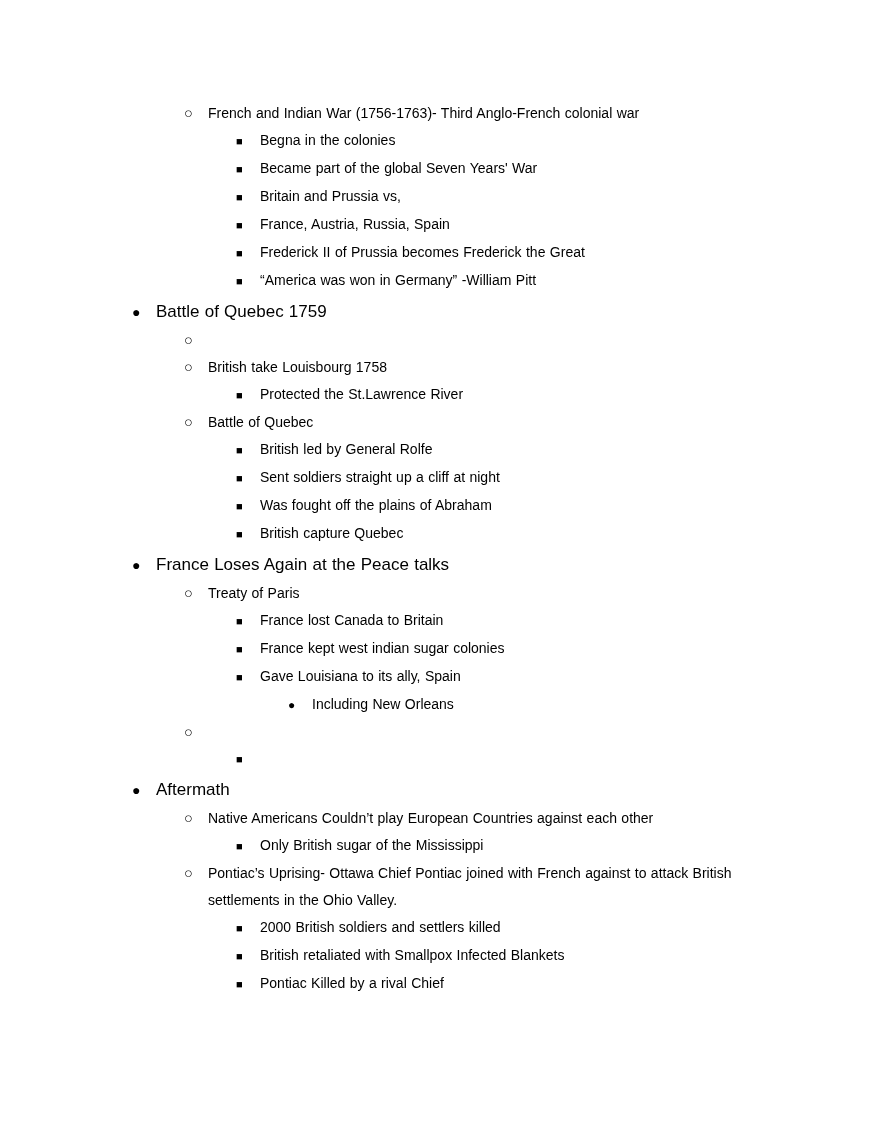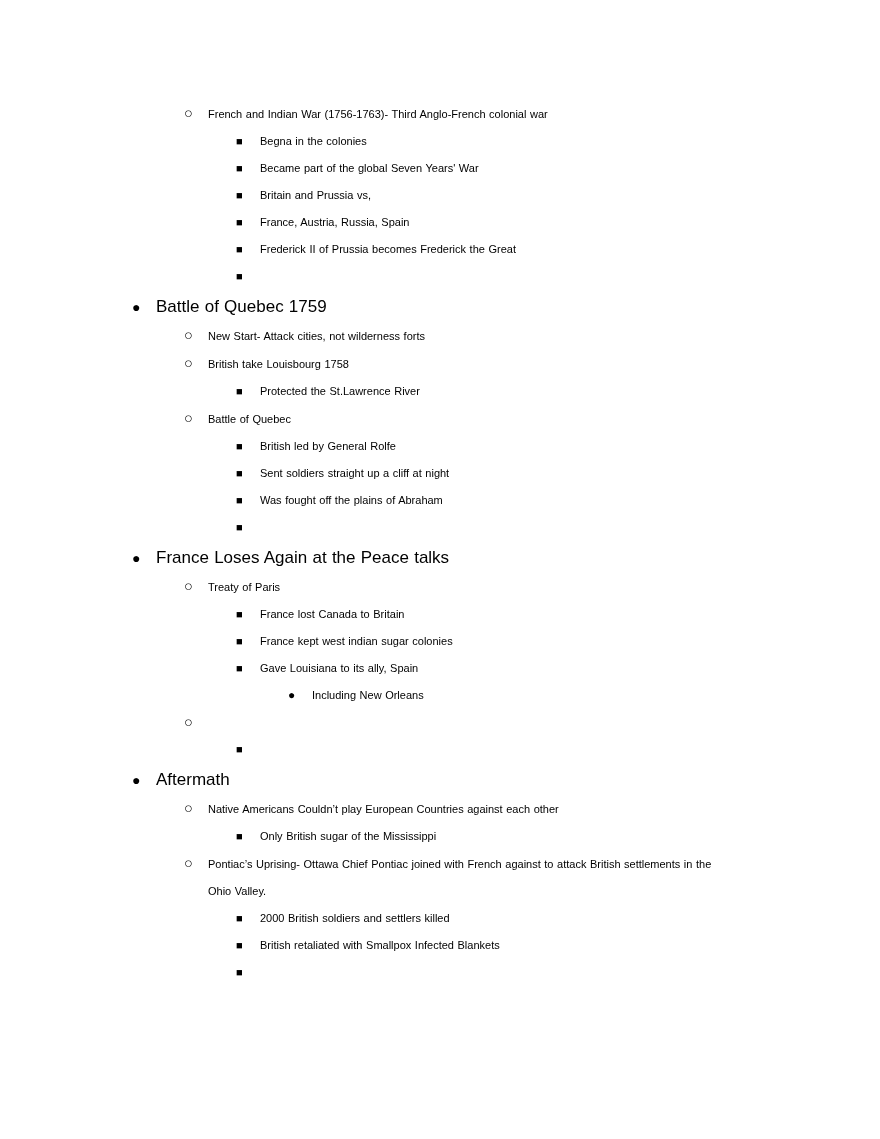--- a/index.html
+++ b/index.html
@@ -18,21 +18,21 @@
     padding-top: 100px;
     padding-bottom: 60px;
   }
   .row {
     display: flex;
     align-items: baseline;
     padding-right: 145px;
     box-sizing: border-box;
   }
   .row .text {
-    font-size: 11px;
+    font-size: 14px;
     line-height: 27px;
     word-spacing: 0.5px;
   }
   .bullet {
     flex: 0 0 24px;
     color: #000;
   }
   .lvl1 { padding-left: 132px; margin-top: 2px; }
   .lvl1 .text { font-size: 17px; line-height: 29px; }
   .lvl1 .bullet { font-size: 14px; line-height: 29px; }
@@ -68,28 +68,28 @@
       <div class="row lvl3">
         <span class="bullet">■</span>
         <div class="text">France, Austria, Russia, Spain</div>
       </div>
       <div class="row lvl3">
         <span class="bullet">■</span>
         <div class="text">Frederick II of Prussia becomes Frederick the Great</div>
       </div>
       <div class="row lvl3">
         <span class="bullet">■</span>
+        <div class="text">“America was won in Germany” -William Pitt</div>
       </div>
       <div class="row lvl1">
         <span class="bullet">●</span>
         <div class="text">Battle of Quebec 1759</div>
       </div>
       <div class="row lvl2">
         <span class="bullet">○</span>
-        <div class="text">New Start- Attack cities, not wilderness forts</div>
       </div>
       <div class="row lvl2">
         <span class="bullet">○</span>
         <div class="text">British take Louisbourg 1758</div>
       </div>
       <div class="row lvl3">
         <span class="bullet">■</span>
         <div class="text">Protected the St.Lawrence River</div>
       </div>
       <div class="row lvl2">
@@ -103,20 +103,21 @@
       <div class="row lvl3">
         <span class="bullet">■</span>
         <div class="text">Sent soldiers straight up a cliff at night</div>
       </div>
       <div class="row lvl3">
         <span class="bullet">■</span>
         <div class="text">Was fought off the plains of Abraham</div>
       </div>
       <div class="row lvl3">
         <span class="bullet">■</span>
+        <div class="text">British capture Quebec</div>
       </div>
       <div class="row lvl1">
         <span class="bullet">●</span>
         <div class="text">France Loses Again at the Peace talks</div>
       </div>
       <div class="row lvl2">
         <span class="bullet">○</span>
         <div class="text">Treaty of Paris</div>
       </div>
       <div class="row lvl3">
@@ -160,15 +161,16 @@
       <div class="row lvl3">
         <span class="bullet">■</span>
         <div class="text">2000 British soldiers and settlers killed</div>
       </div>
       <div class="row lvl3">
         <span class="bullet">■</span>
         <div class="text">British retaliated with Smallpox Infected Blankets</div>
       </div>
       <div class="row lvl3">
         <span class="bullet">■</span>
+        <div class="text">Pontiac Killed by a rival Chief</div>
       </div>
     </div>
 </div>
 
 </body></html>

